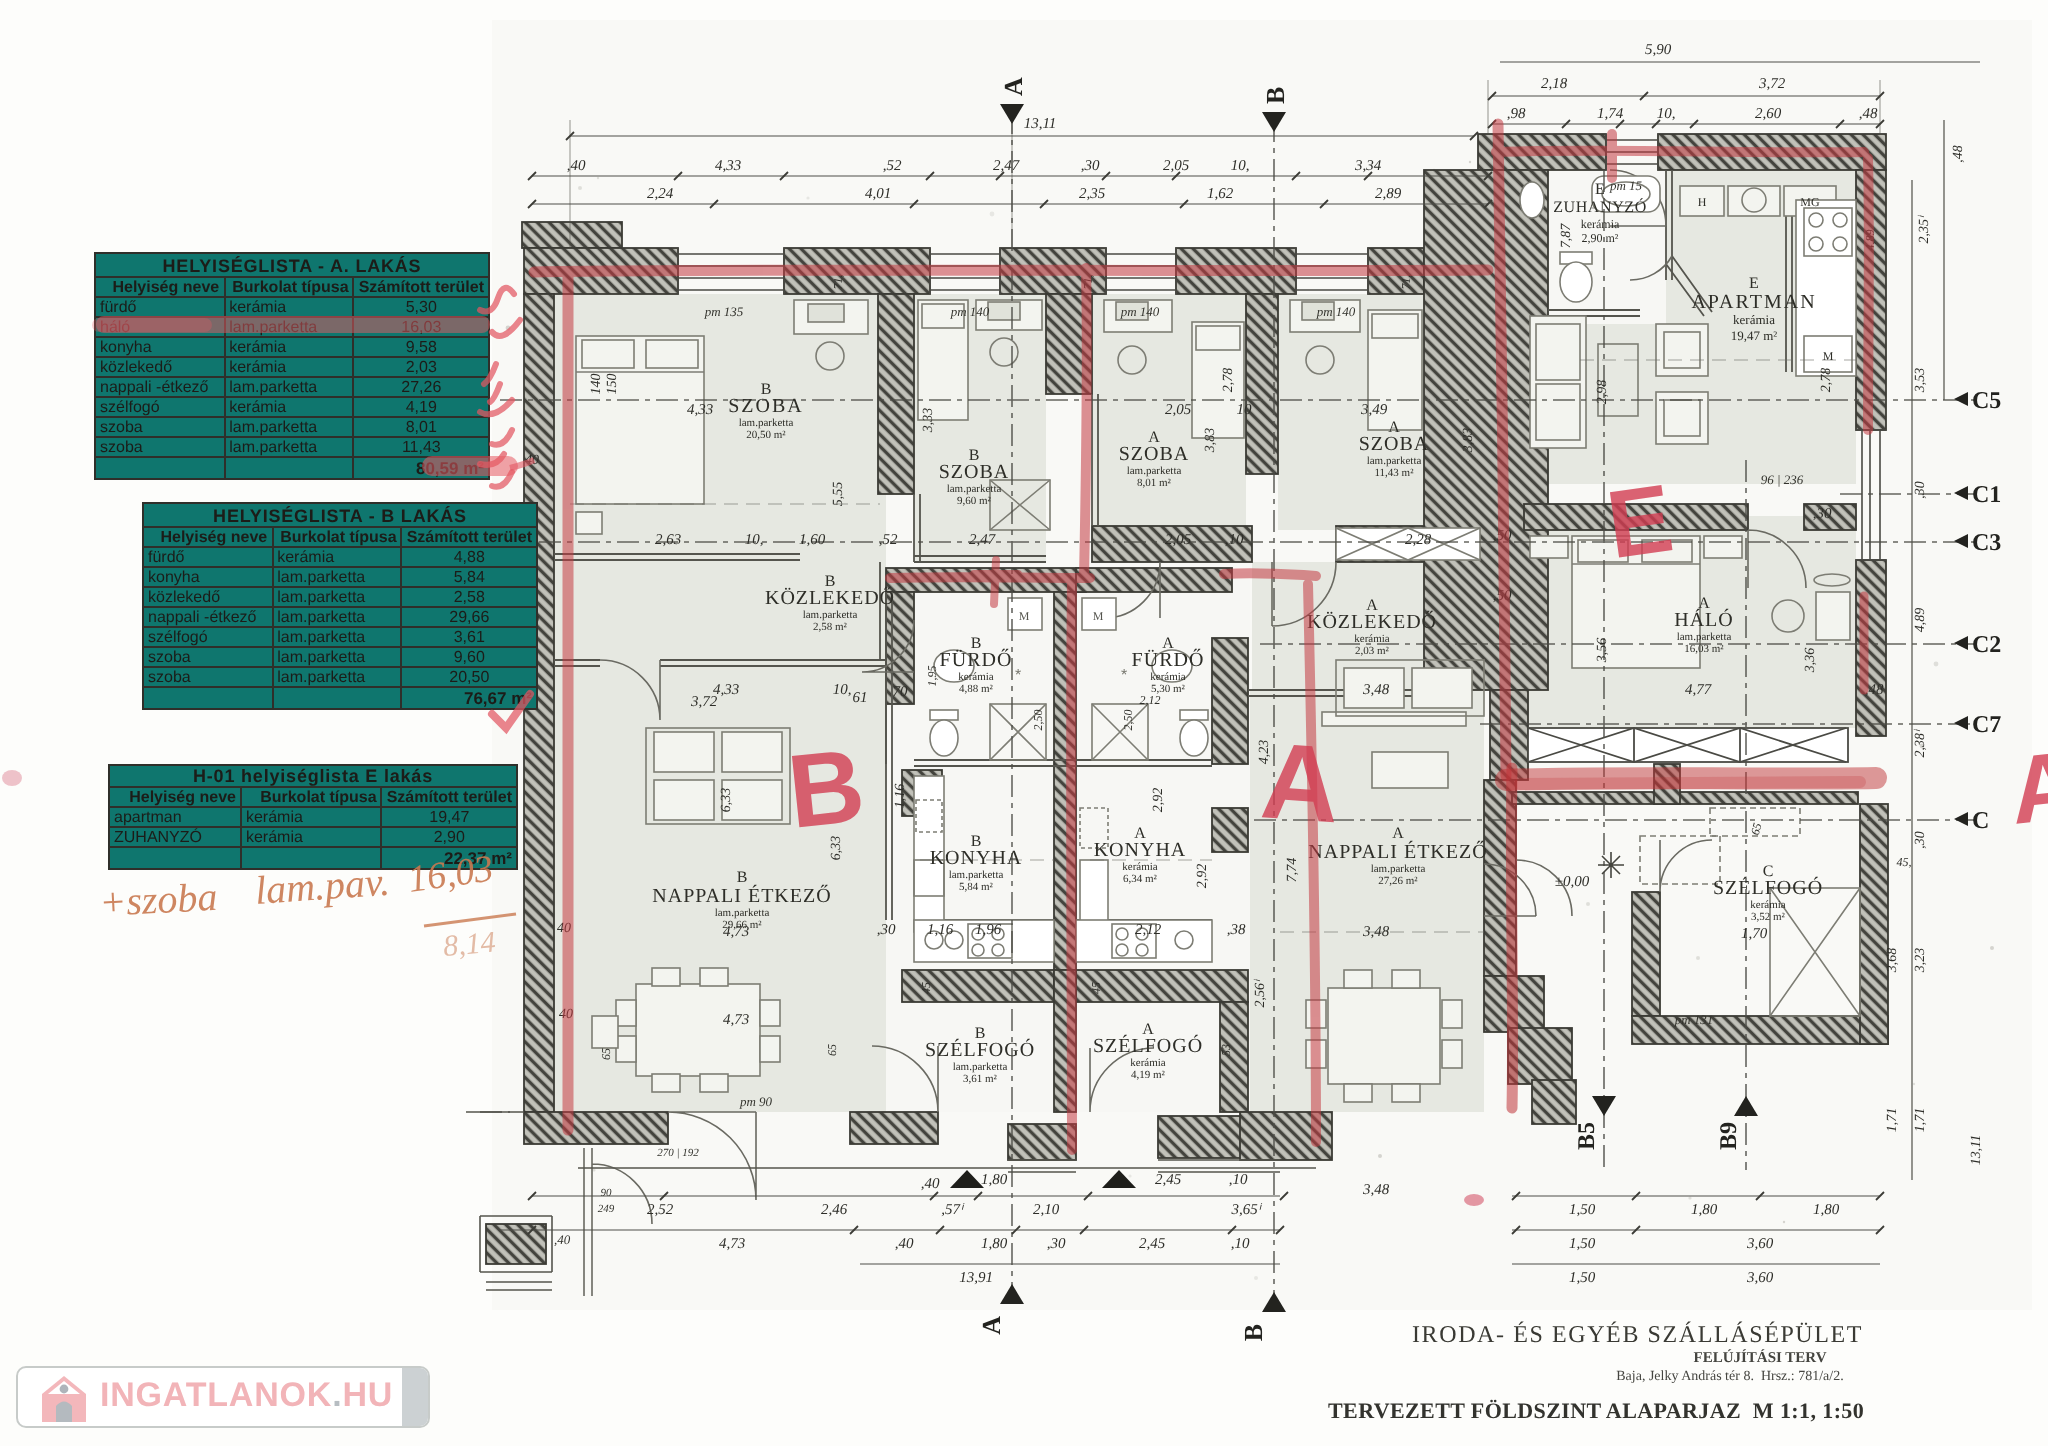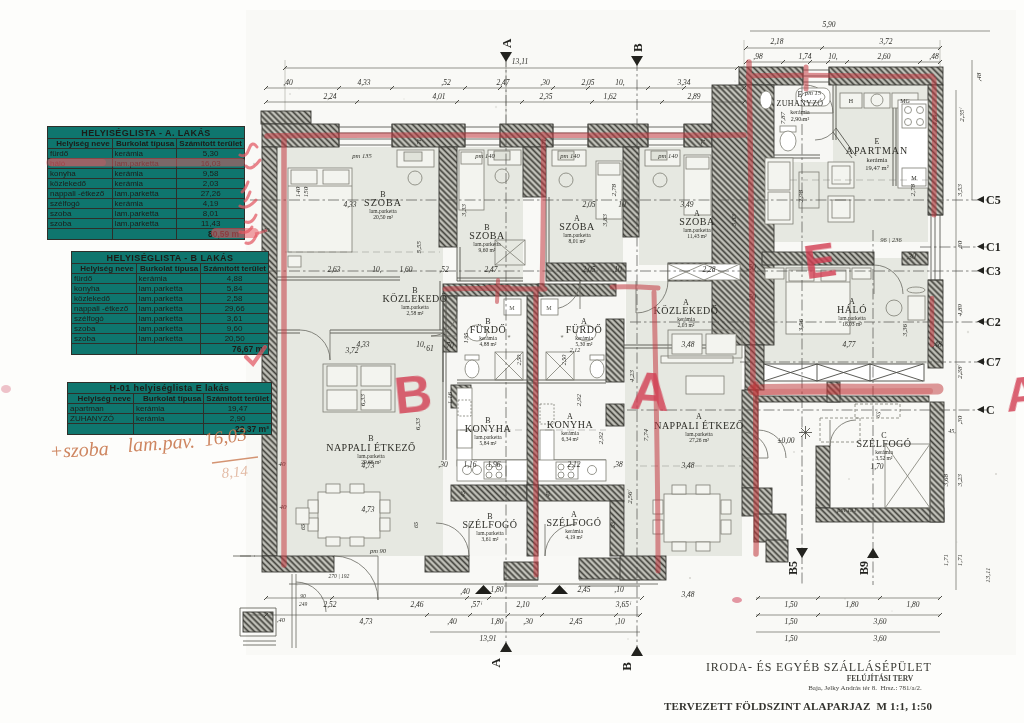--- a/index.html
+++ b/index.html
@@ -1048,21 +1048,21 @@
           </tr>
 <tr style="height:10px">
             <td class="tc"></td>
             <td class="tc"></td>
             <td class="tb">76,67 m²</td>
           </tr>
 </tbody>
       </table>
 </div>
 
-<div class="t" style="left:47px;top:382px;padding-left:20px;">
+<div class="t" style="left:34px;top:382px;padding-left:20px;">
 <table style="width:205px">
 <tbody>
           <tr>
             <td colspan="3" class="tt" style="height:10px">H-01 helyiséglista E lakás</td>
           </tr>
 <tr>
             <td class="th" style="width:66px;height:9px">Helyiség neve</td>
             <td class="th" style="width:70px">Burkolat típusa</td>
             <td class="th" style="width:61px">Számított terület</td>
           </tr>
@@ -1110,19 +1110,30 @@
 <g font-family="Liberation Serif" font-style="italic" fill="#c97950" opacity="0.9">
 <text x="50" y="458" font-size="20" transform="rotate(-3 50 458)">+szoba</text>
 <text x="128" y="452" font-size="20" transform="rotate(-4 128 452)">lam.pav.</text>
 <text x="205" y="446" font-size="19" transform="rotate(-8 205 446)">16,03</text>
 <text x="222" y="478" font-size="15" opacity="0.55" transform="rotate(-5 222 478)">8,14</text>
 </g>
 <path d="M212 463 L258 457" stroke="#c97950" stroke-width="1.5" fill="none" opacity="0.8"></path>
 
 </svg>
 
+<div class="t" style="left:8px;top:683px;width:205px;height:29px;background:#fff;border:1.5px solid #c7cbc9;border-radius:5px;">
+<div style="position:absolute;right:0;top:0;width:13px;height:29px;background:#ccd1d3;border-radius:0 4px 4px 0;"></div>
+<svg width="34" height="29" style="left:10px;top:3px;position:absolute" viewBox="0 0 34 29">
+
+<path d="M2 10 L13 1 L24 10 L24 24 L2 24 Z" fill="#f3b7bb"></path>
+<path d="M5 10 L13 3.5 L21 10 Z" fill="#fff"></path>
+<circle cx="13" cy="7.5" r="2.2" fill="#aeb4ba"></circle>
+<path d="M9 24 L9 16 Q13 11.5 17 16 L17 24 Z" fill="#b4babf"></path>
+</svg>
+<div style="position:absolute;left:41px;top:4px;font-size:17px;font-weight:bold;letter-spacing:.4px;color:#f2b4b8;">INGATLANOK<span style="color:#b7bdc2">.</span>HU</div>
+</div>
 
 <div class="t" style="left:706px;top:660px;width:216px;text-align:center;white-space:nowrap;font-family:'Liberation Serif',serif;font-size:12px;letter-spacing:0.8px;color:#3a3a34;">IRODA- ÉS EGYÉB SZÁLLÁSÉPÜLET</div>
 <div class="t" style="left:820px;top:674px;width:120px;text-align:center;font-family:'Liberation Serif',serif;font-size:7.5px;font-weight:bold;color:#454540;">FELÚJÍTÁSI TERV</div>
 <div class="t" style="left:795px;top:684px;width:140px;text-align:center;font-family:'Liberation Serif',serif;font-size:7px;color:#454540;">Baja, Jelky András tér 8.&nbsp; Hrsz.: 781/a/2.</div>
 <div class="t" style="left:664px;top:700px;width:262px;text-align:center;white-space:nowrap;font-family:'Liberation Serif',serif;font-size:11px;font-weight:bold;letter-spacing:0.2px;color:#33332e;">TERVEZETT FÖLDSZINT ALAPARJAZ&nbsp; M 1:1, 1:50</div>
 
 </div>
 
 </body></html>

